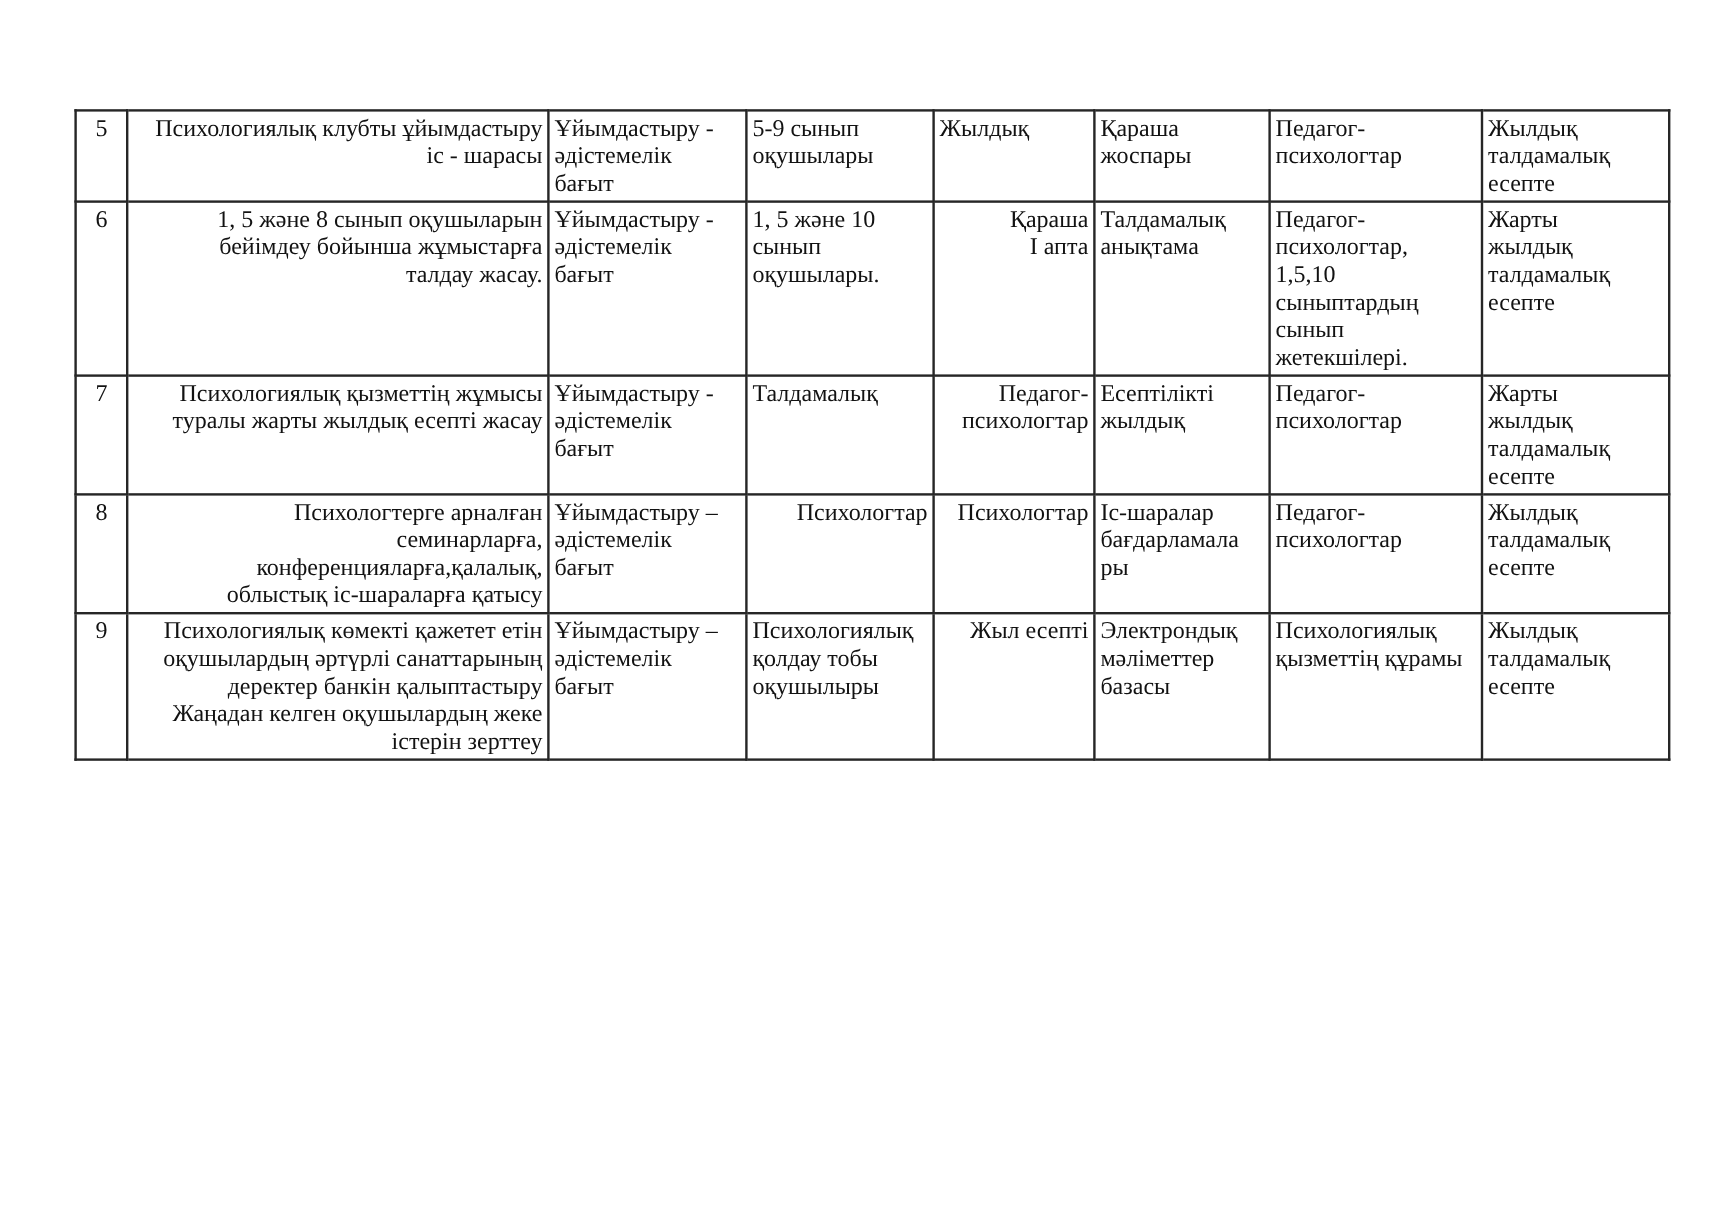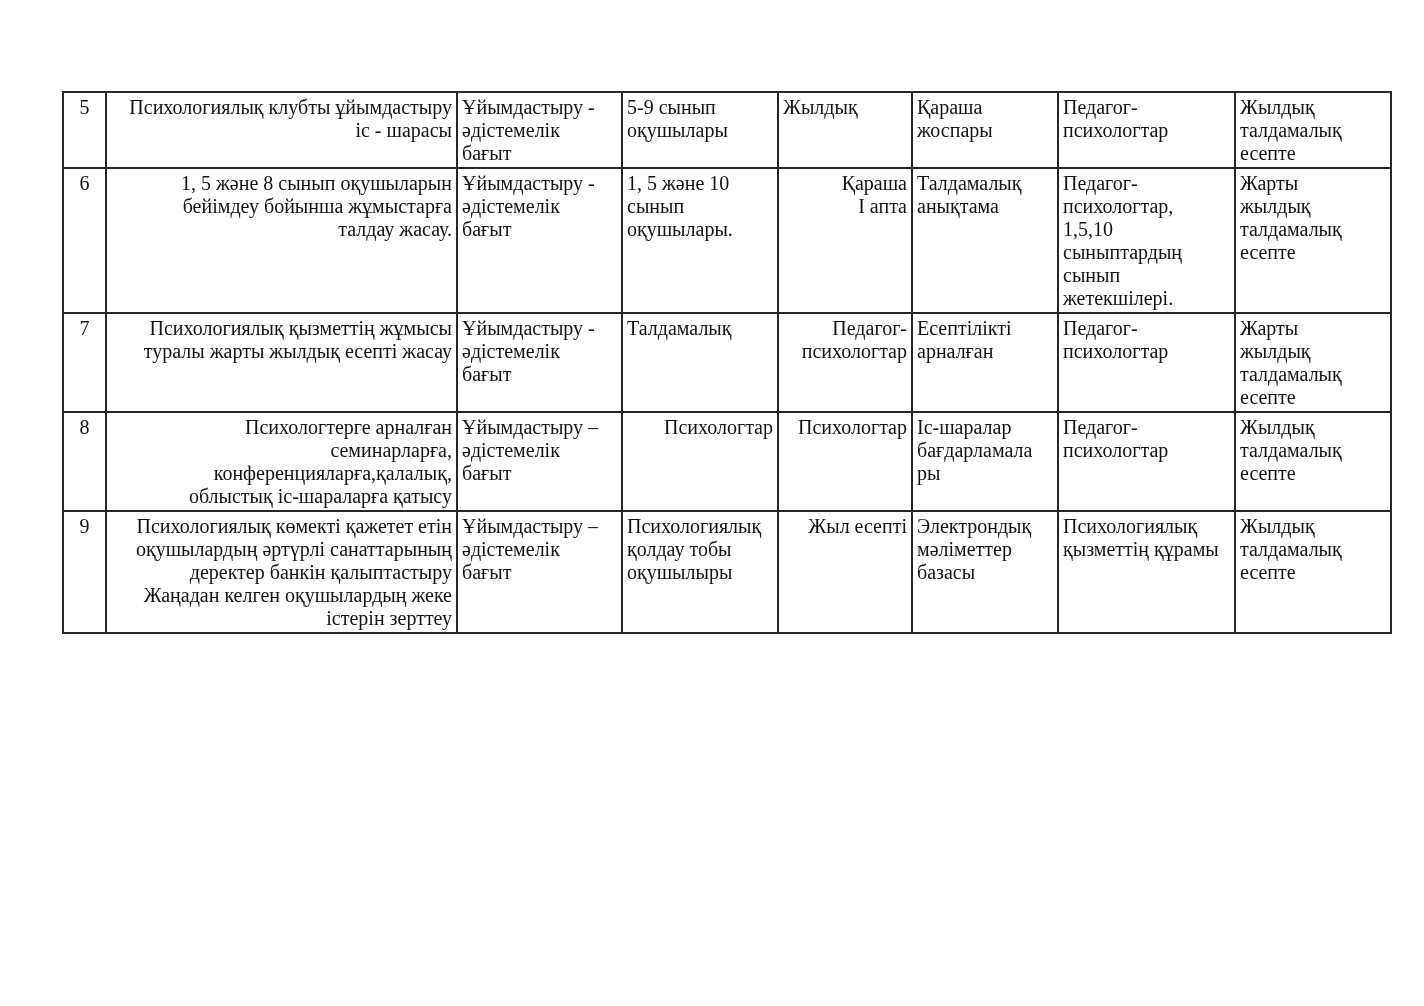--- a/index.html
+++ b/index.html
@@ -117,21 +117,21 @@
         <td class="num">7</td>
         <td class="l">Психологиялық қызметтің жұмысы
 туралы жарты жылдық есепті жасау</td>
         <td class="c">Ұйымдастыру -
 әдістемелік
 бағыт</td>
         <td class="c">Талдамалық</td>
         <td class="l">Педагог-
 психологтар</td>
         <td class="c">Есептілікті
-арналған</td>
+жылдық</td>
         <td class="c">Педагог-
 психологтар</td>
         <td class="c">Жарты
 жылдық
 талдамалық
 есепте</td>
       </tr>
       <tr class="r3">
         <td class="num">8</td>
         <td class="l">Психологтерге арналған

